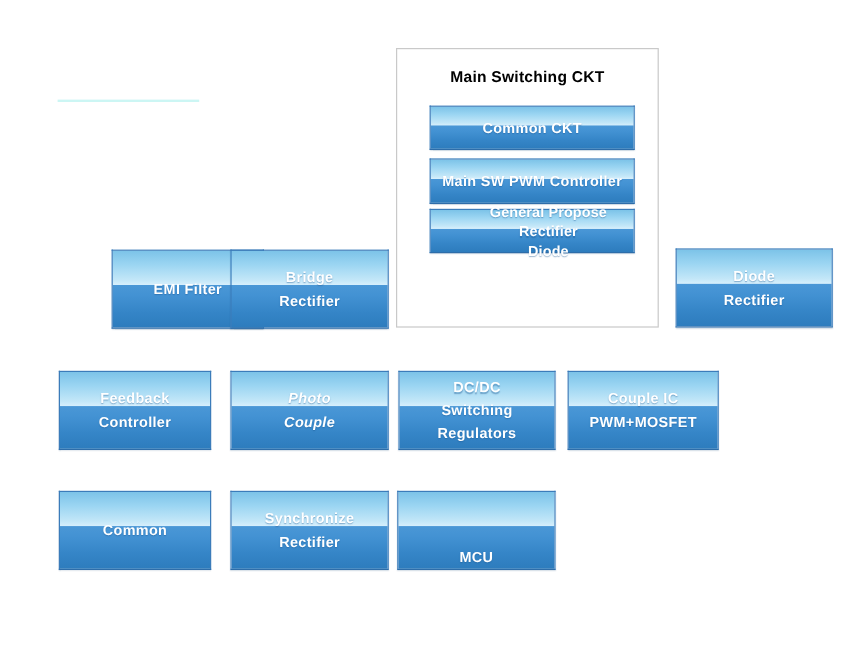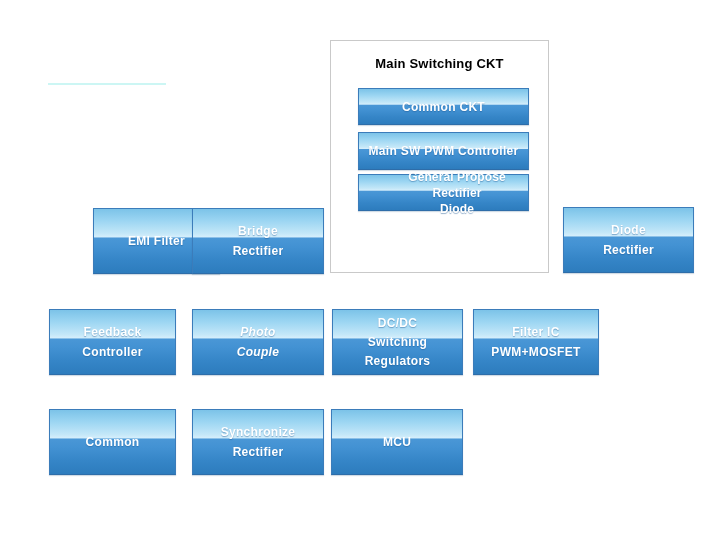--- a/index.html
+++ b/index.html
@@ -61,21 +61,21 @@
   
   .b-emi     {left:49px; top:208px;width:127px;height:66px;margin-left:44px;}
   .b-bridge  {left:192px;top:208px;width:132px;height:66px;}
   .b-output  {left:563px;top:207px;width:131px;height:66px;}
   .b-feedback{left:49px; top:309px;width:127px;height:66px;}
   .b-photo   {left:192px;top:309px;width:132px;height:66px;font-style:italic;}
   .b-dcdc    {left:332px;top:309px;width:131px;height:66px;line-height:19px;}
   .b-combo   {left:473px;top:309px;width:126px;height:66px;}
   .b-common  {left:49px; top:409px;width:127px;height:66px;}
   .b-sync    {left:192px;top:409px;width:132px;height:66px;text-align:center;}
-  .b-mcu     {left:331px;top:409px;width:132px;height:66px;}
+  .b-mcu     {left:331px;top:409px;width:132px;height:66px;align-items:flex-end;}
 
   .accent-line{
     position:absolute;left:48px;top:83px;width:118px;height:2px;
     background:var(--accent-line);
   }
 </style>
 </head>
 <body>
 
 <div class="canvas">
@@ -115,21 +115,21 @@
   <div class="blk b-photo">
     <span class="lbl">Photo
 Couple</span>
   </div>
   <div class="blk b-dcdc">
     <span class="lbl">DC/DC
 Switching
 Regulators</span>
   </div>
   <div class="blk b-combo">
-    <span class="lbl">Filter IC
+    <span class="lbl">Couple IC
 PWM+MOSFET</span>
   </div>
   <div class="blk b-common">
     <span class="lbl">Common</span>
   </div>
   <div class="blk b-sync">
     <span class="lbl">Synchronize
 Rectifier</span>
   </div>
   <div class="blk b-mcu">

